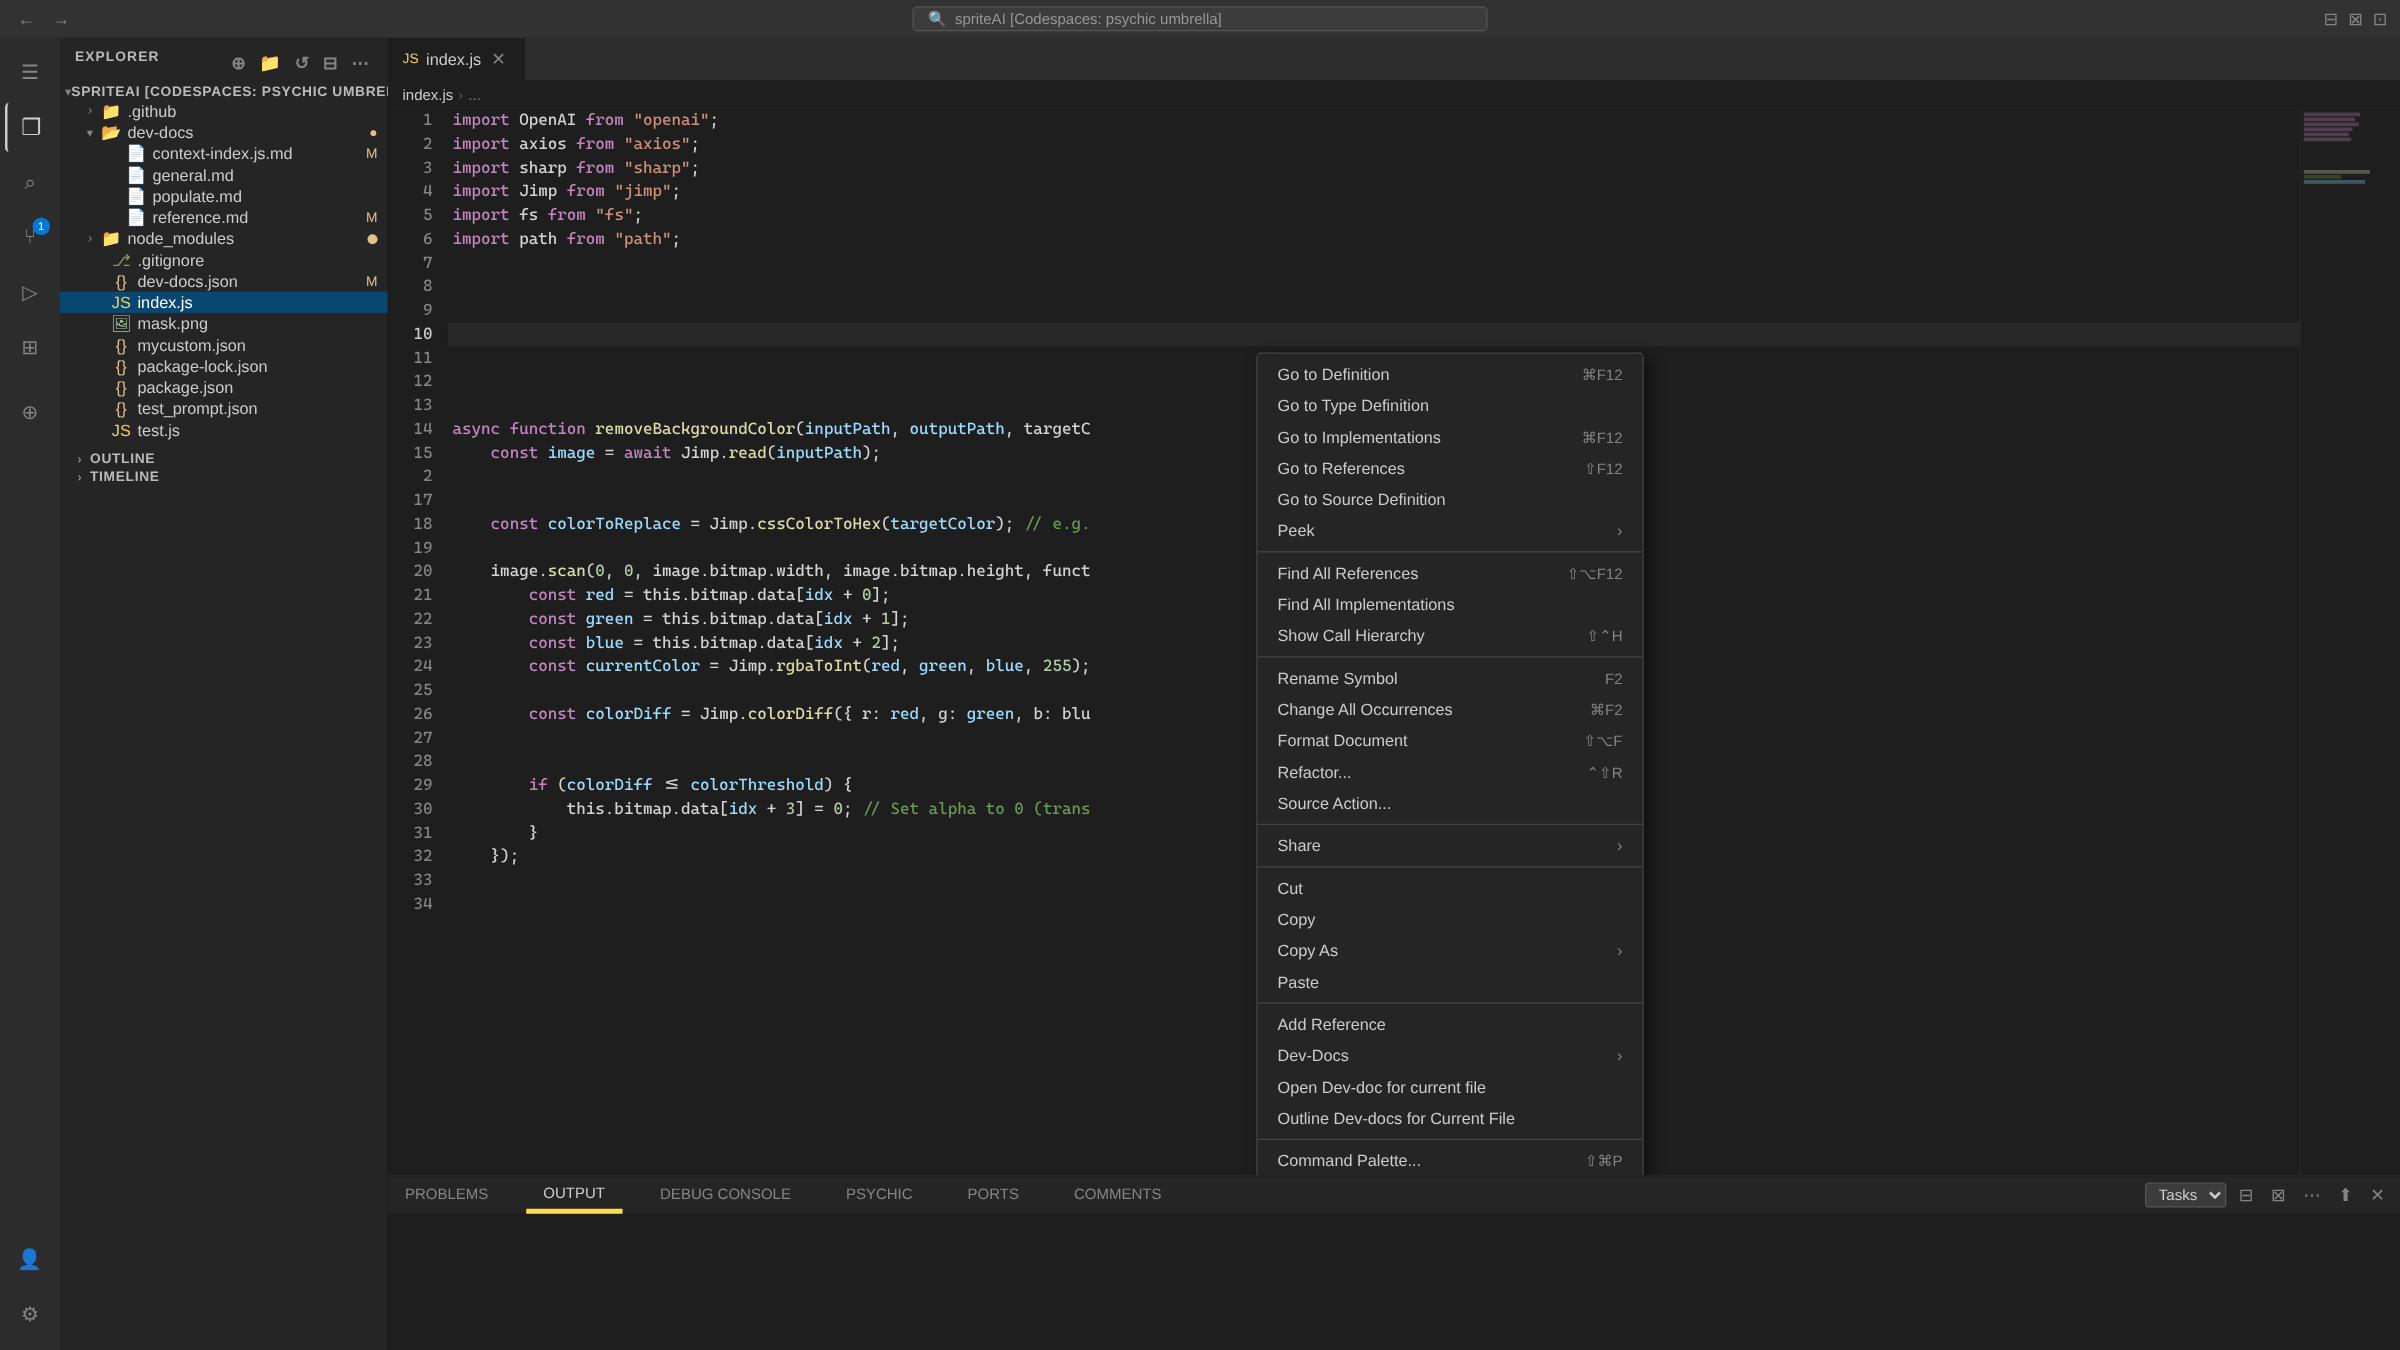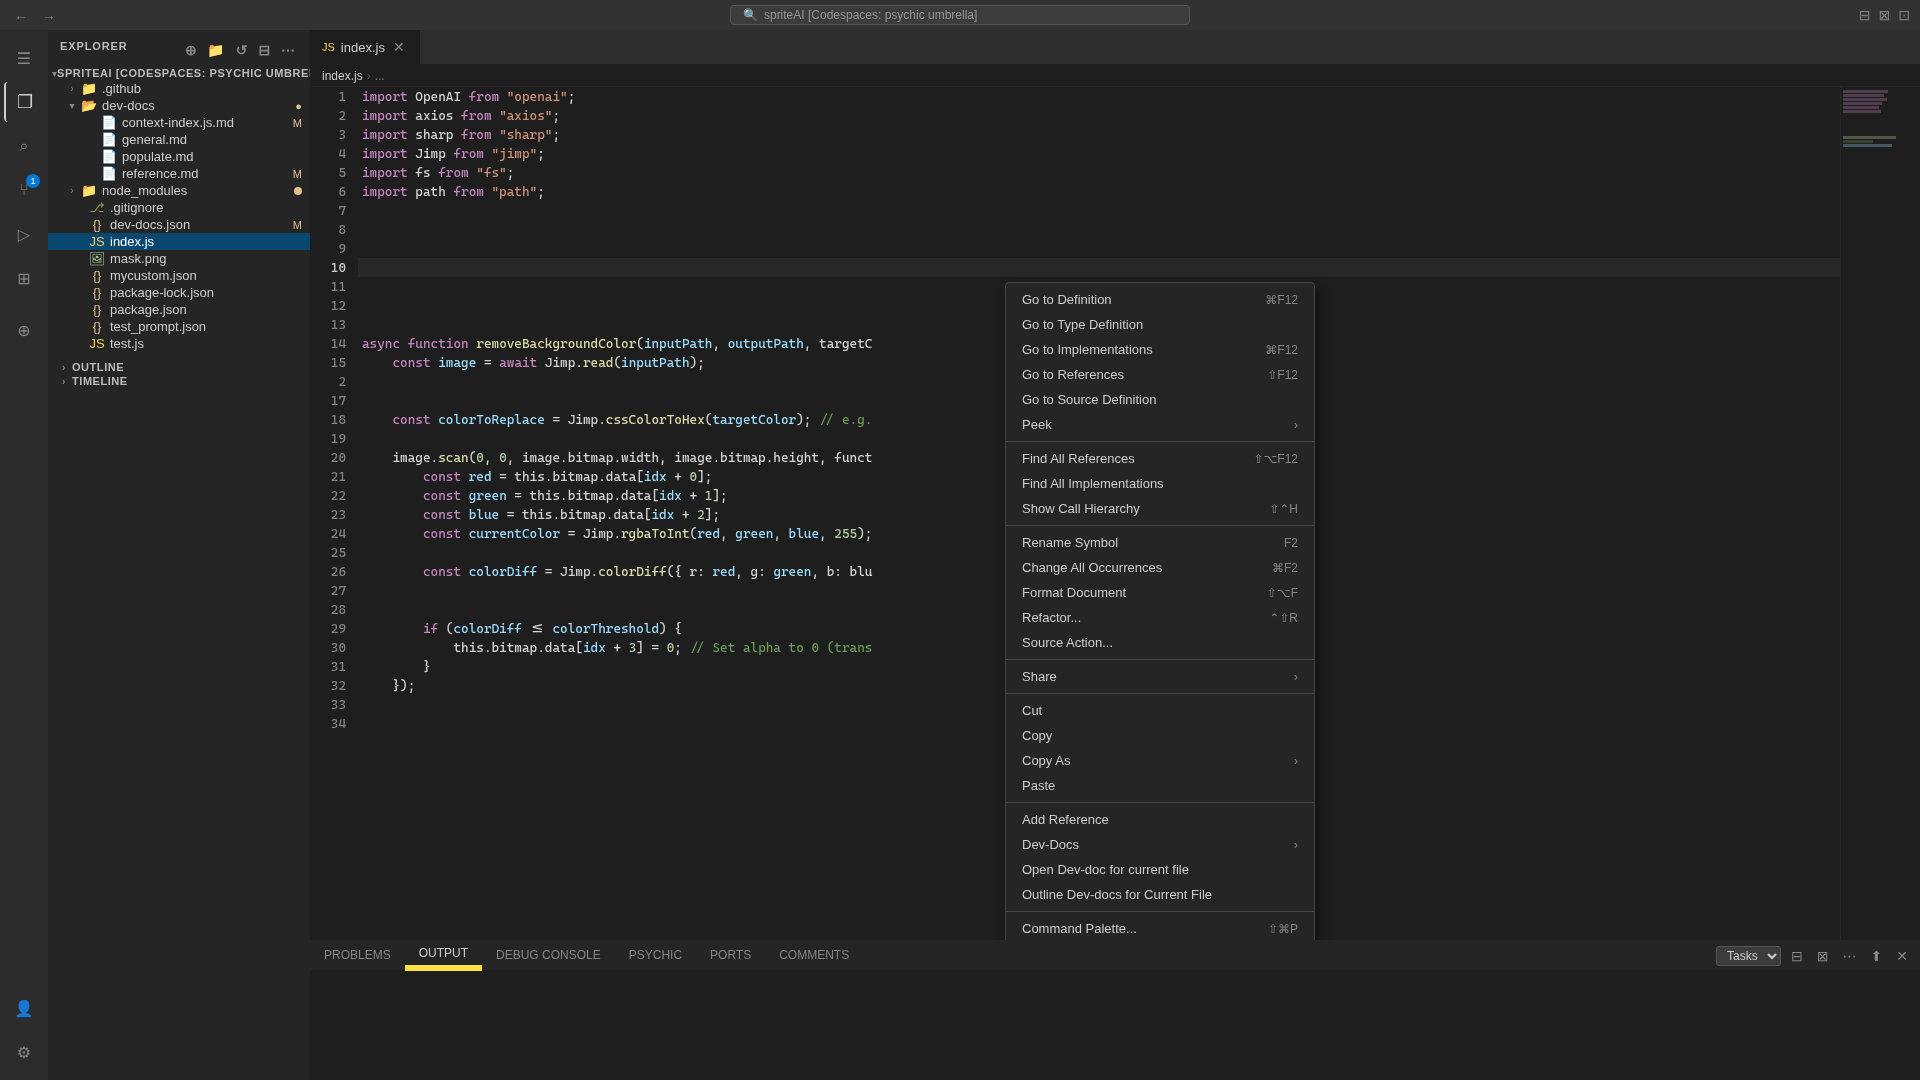--- a/index.html
+++ b/index.html
@@ -333,36 +333,36 @@
       height: 140px;
       background: #1e1e1e;
       border-top: 1px solid #252526;
       flex-shrink: 0;
     }
     .panel-tabs {
       display: flex;
       background: #252526;
       height: 30px;
       align-items: center;
-      gap: 0;
+      gap: 16px;
       border-bottom: 1px solid #1e1e1e;
     }
     .panel-tab {
       padding: 0 14px;
       height: 30px;
       display: flex;
       align-items: center;
       cursor: pointer;
       color: #858585;
       font-size: 12px;
       border-bottom: 2px solid transparent;
     }
     .panel-tab.active {
       color: #cccccc;
-      border-bottom: 6px solid #fde047;
+      border-bottom: 4px solid #fde047;
     }
     .panel-tab-controls {
       margin-left: auto;
       display: flex;
       align-items: center;
       gap: 6px;
       padding-right: 8px;
     }
     .panel-ctrl-btn {
       color: #858585;

